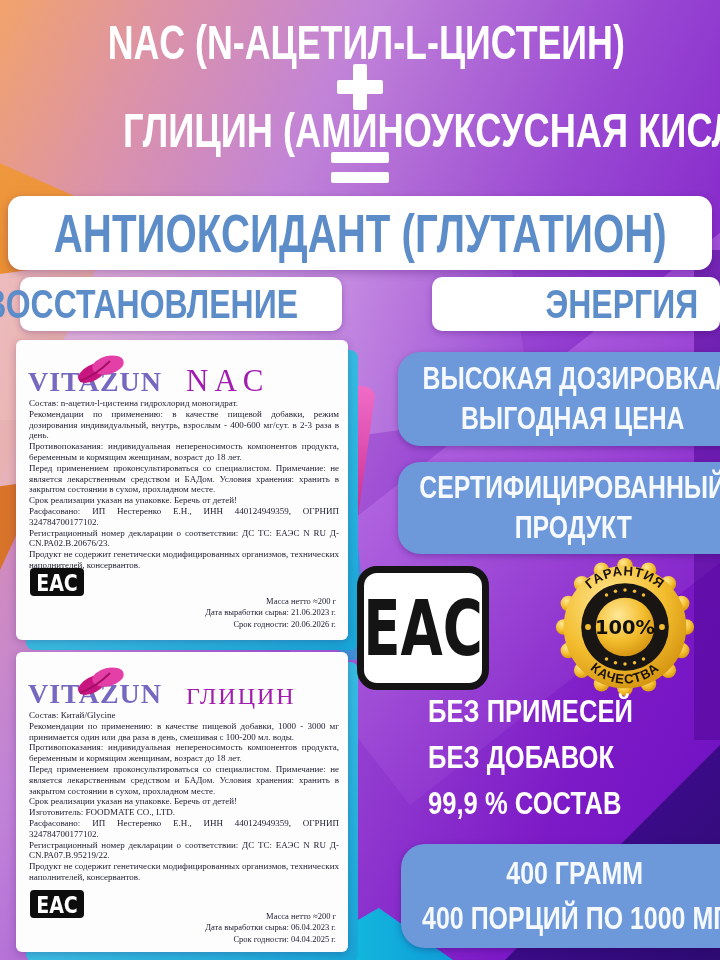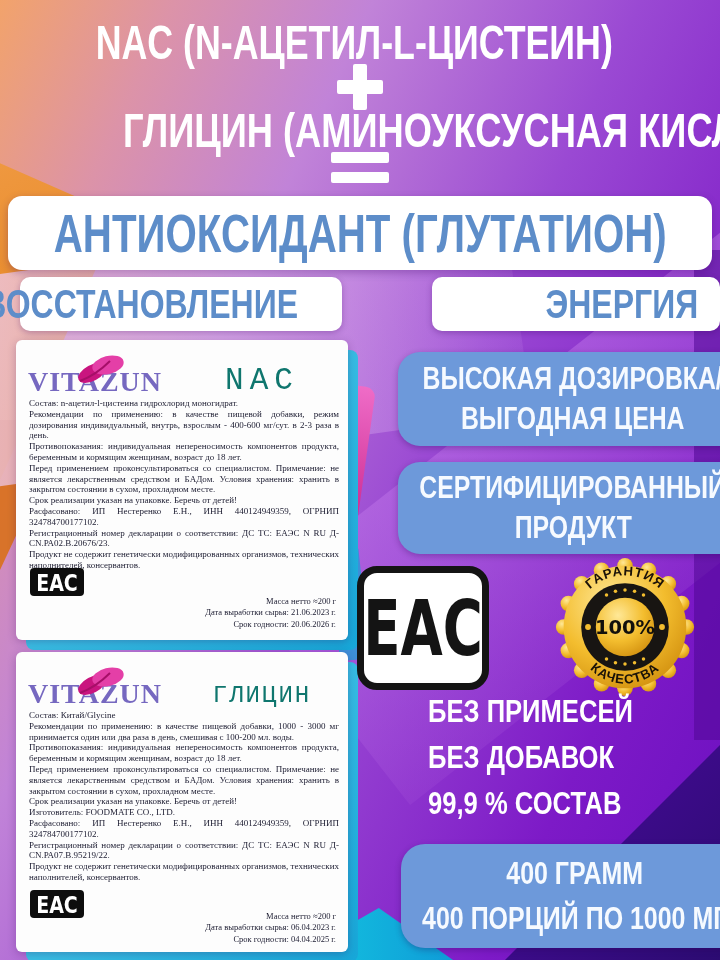--- a/index.html
+++ b/index.html
@@ -18,21 +18,21 @@
   .bg-right-dark{right:0;top:250px;width:26px;height:490px;background:rgba(80,8,150,.55);z-index:1;}
   .bg-corner-dark{right:0;bottom:0;width:215px;height:215px;z-index:1;
     background:linear-gradient(315deg,#2c0b72,#4a0b9d);clip-path:polygon(100% 0,100% 100%,0 100%);}
   .bg-cyan{left:288px;bottom:0;width:165px;height:52px;z-index:1;
     background:linear-gradient(90deg,#14c8e0,#0f9cd8);clip-path:polygon(0 100%,55% 0,100% 100%);}
   .bg-magenta{left:330px;top:385px;width:34px;height:175px;z-index:1;transform:rotate(8deg);
     background:linear-gradient(#ef6cc7,#c01781);border-radius:10px;}
   .bg-blue-sliver{left:334px;top:545px;width:30px;height:115px;z-index:1;transform:rotate(-6deg);
     background:#3e8fd8;border-radius:6px;}
 
-  .line-center{position:absolute;left:0;width:720px;text-align:left;z-index:3;white-space:nowrap;}
+  .line-center{position:absolute;left:0;width:720px;text-align:right;z-index:3;white-space:nowrap;}
   .cond{display:inline-block;font-weight:700;white-space:nowrap;}
   .title{color:#fff;font-size:49px;letter-spacing:0;}
   .t1{top:14px;} .t1 .cond{transform:scaleX(.73);}
   .t2{top:102px;} .t2 .cond{transform:scaleX(.74);}
 
   .op-icon{position:absolute;left:50%;transform:translateX(-50%);z-index:3;}
   .plus{top:64px;width:46px;height:46px;}
   .plus::before{content:"";position:absolute;left:0;top:16px;width:46px;height:14px;background:#fff;border-radius:2px;}
   .plus::after{content:"";position:absolute;left:16px;top:0;width:14px;height:46px;background:#fff;border-radius:2px;}
   .equals{top:152px;width:58px;height:31px;}
@@ -52,21 +52,21 @@
   .card-shadow{position:absolute;width:332px;height:300px;border-radius:8px;z-index:2;
     background:linear-gradient(135deg,#59d4ef,#17a6d8);}
   .sh1{left:26px;top:350px;} .sh2{left:26px;top:662px;}
   .card{position:absolute;left:16px;width:332px;height:300px;background:#fdfdfd;border-radius:6px;z-index:3;
     box-shadow:0 2px 8px rgba(50,0,80,.25);}
   .card1{top:340px;} .card2{top:652px;}
   .card-header{position:absolute;top:10px;left:12px;right:10px;height:46px;display:flex;align-items:flex-end;}
   .logo{position:relative;width:158px;font-family:"Liberation Serif",serif;font-weight:700;font-size:28px;
     letter-spacing:1px;color:#7668c0;line-height:1;}
   .butterfly{position:absolute;left:42px;top:-17px;}
-  .product-title{flex:1;text-align:center;font-family:Liberation Mono, monospace;color:#0f766e;line-height:1;}
+  .product-title{flex:1;font-family:Liberation Serif, serif;color:#a21caf;line-height:1;}
   .pt-nac{font-size:31px;letter-spacing:6px;}
   .pt-gly{font-size:24px;letter-spacing:2px;}
   .card-body{position:absolute;top:58px;left:13px;right:9px;font-family:"Liberation Serif",serif;
     font-size:9px;line-height:1.2;color:#1b1b30;text-align:justify;}
   .card-body p{margin:0;}
   .eac-small{position:absolute;left:14px;bottom:44px;width:54px;height:28px;background:#0d0d0d;color:#fff;
     border-radius:4px;display:flex;align-items:center;justify-content:center;
     font-family:"DejaVu Sans",sans-serif;font-weight:900;font-size:19px;}
   .eac-small span{display:inline-block;transform:scale(1,1.25);}
   .card2 .eac-small{bottom:34px;}

